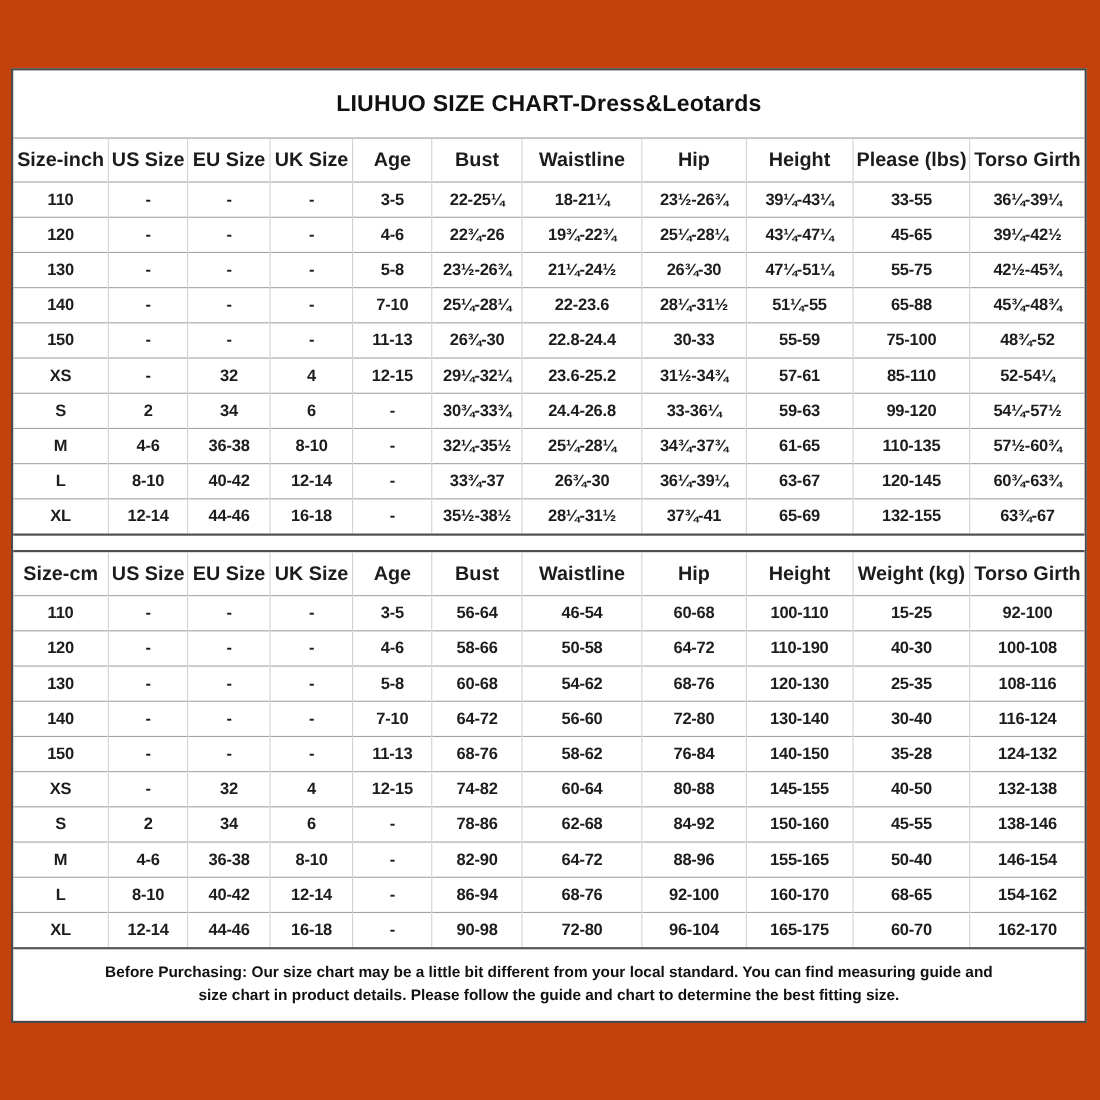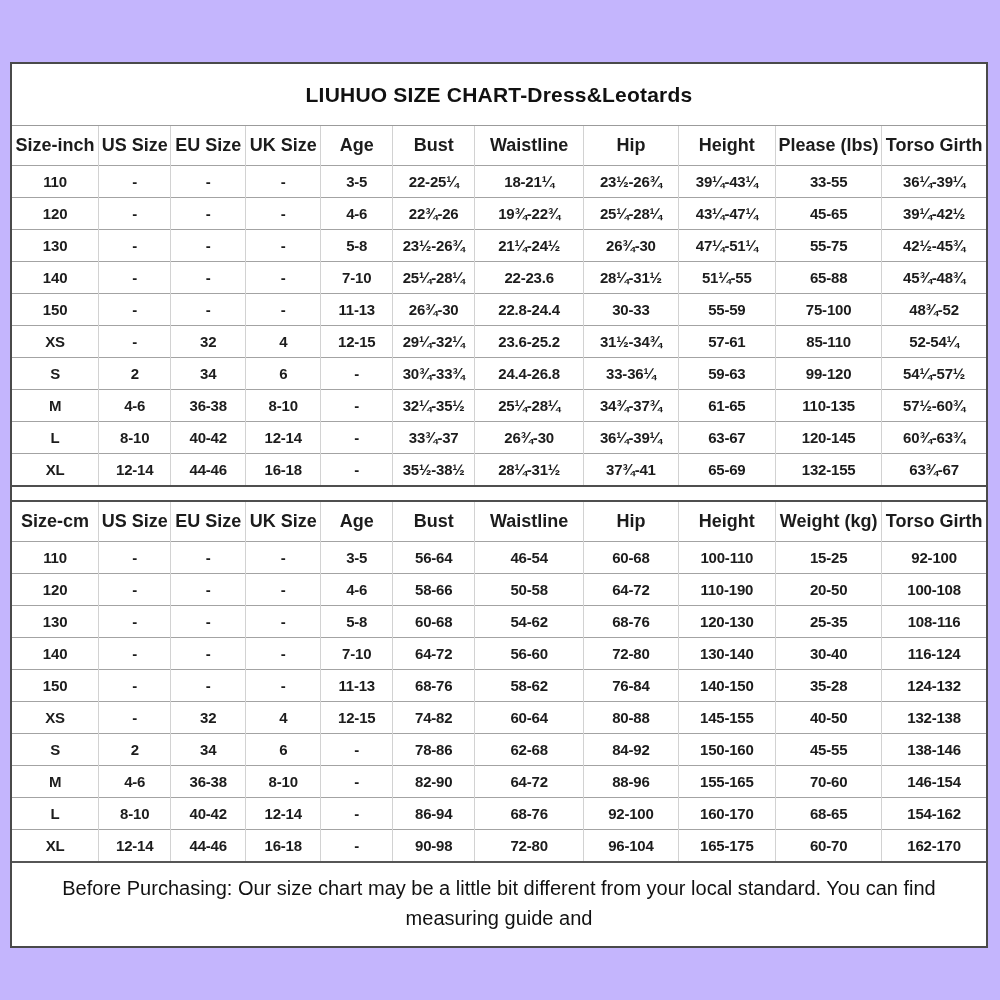--- a/index.html
+++ b/index.html
@@ -1,20 +1,20 @@
 <!DOCTYPE html>
 <html><head>
 <meta charset="utf-8">
 <style>
   html, body { margin: 0; padding: 0; background: #ffffff; }
   .page {
     position: relative;
     width: 1000px;
     height: 1000px;
-    background: #c4b5fd;
+    background: #c2410c;
     font-family: "Liberation Sans", "DejaVu Sans", sans-serif;
     color: #1c1c1c;
   }
   .chart-box {
     position: absolute;
     left: 10px;
     top: 62px;
     width: 978px;
     border: 2px solid #4a4a4a;
     background: #ffffff;
@@ -66,22 +66,22 @@
   .table-gap {
     height: 13px;
     border-top: 2px solid #4f4f4f;
     border-bottom: 2px solid #4f4f4f;
     background: #ffffff;
   }
   .note {
     border-top: 2px solid #565656;
     padding: 10px 10px 13px 10px;
     text-align: center;
-    font-size: 20px;
-    font-weight: 400;
+    font-size: 14px;
+    font-weight: 700;
     line-height: 1.5;
     color: #111111;
   }
 </style>
 </head>
 <body>
 
 <div class="page">
   <div class="chart-box">
 
@@ -300,21 +300,21 @@
           <tr>
             <td>120</td>
             <td>-</td>
             <td>-</td>
             <td>-</td>
             <td>4-6</td>
             <td>58-66</td>
             <td>50-58</td>
             <td>64-72</td>
             <td>110-190</td>
-            <td>20-50</td>
+            <td>40-30</td>
             <td>100-108</td>
           </tr>
           <tr>
             <td>130</td>
             <td>-</td>
             <td>-</td>
             <td>-</td>
             <td>5-8</td>
             <td>60-68</td>
             <td>54-62</td>
@@ -378,21 +378,21 @@
           <tr>
             <td>M</td>
             <td>4-6</td>
             <td>36-38</td>
             <td>8-10</td>
             <td>-</td>
             <td>82-90</td>
             <td>64-72</td>
             <td>88-96</td>
             <td>155-165</td>
-            <td>70-60</td>
+            <td>50-40</td>
             <td>146-154</td>
           </tr>
           <tr>
             <td>L</td>
             <td>8-10</td>
             <td>40-42</td>
             <td>12-14</td>
             <td>-</td>
             <td>86-94</td>
             <td>68-76</td>
@@ -412,16 +412,17 @@
             <td>96-104</td>
             <td>165-175</td>
             <td>60-70</td>
             <td>162-170</td>
           </tr>
         </tbody>
     </table>
 
     <div class="note">
       <div>Before Purchasing: Our size chart may be a little bit different from your local standard. You can find measuring guide and</div>
+      <div>size chart in product details. Please follow the guide and chart to determine the best fitting size.</div>
     </div>
 
   </div>
 </div>
 
 </body></html>

